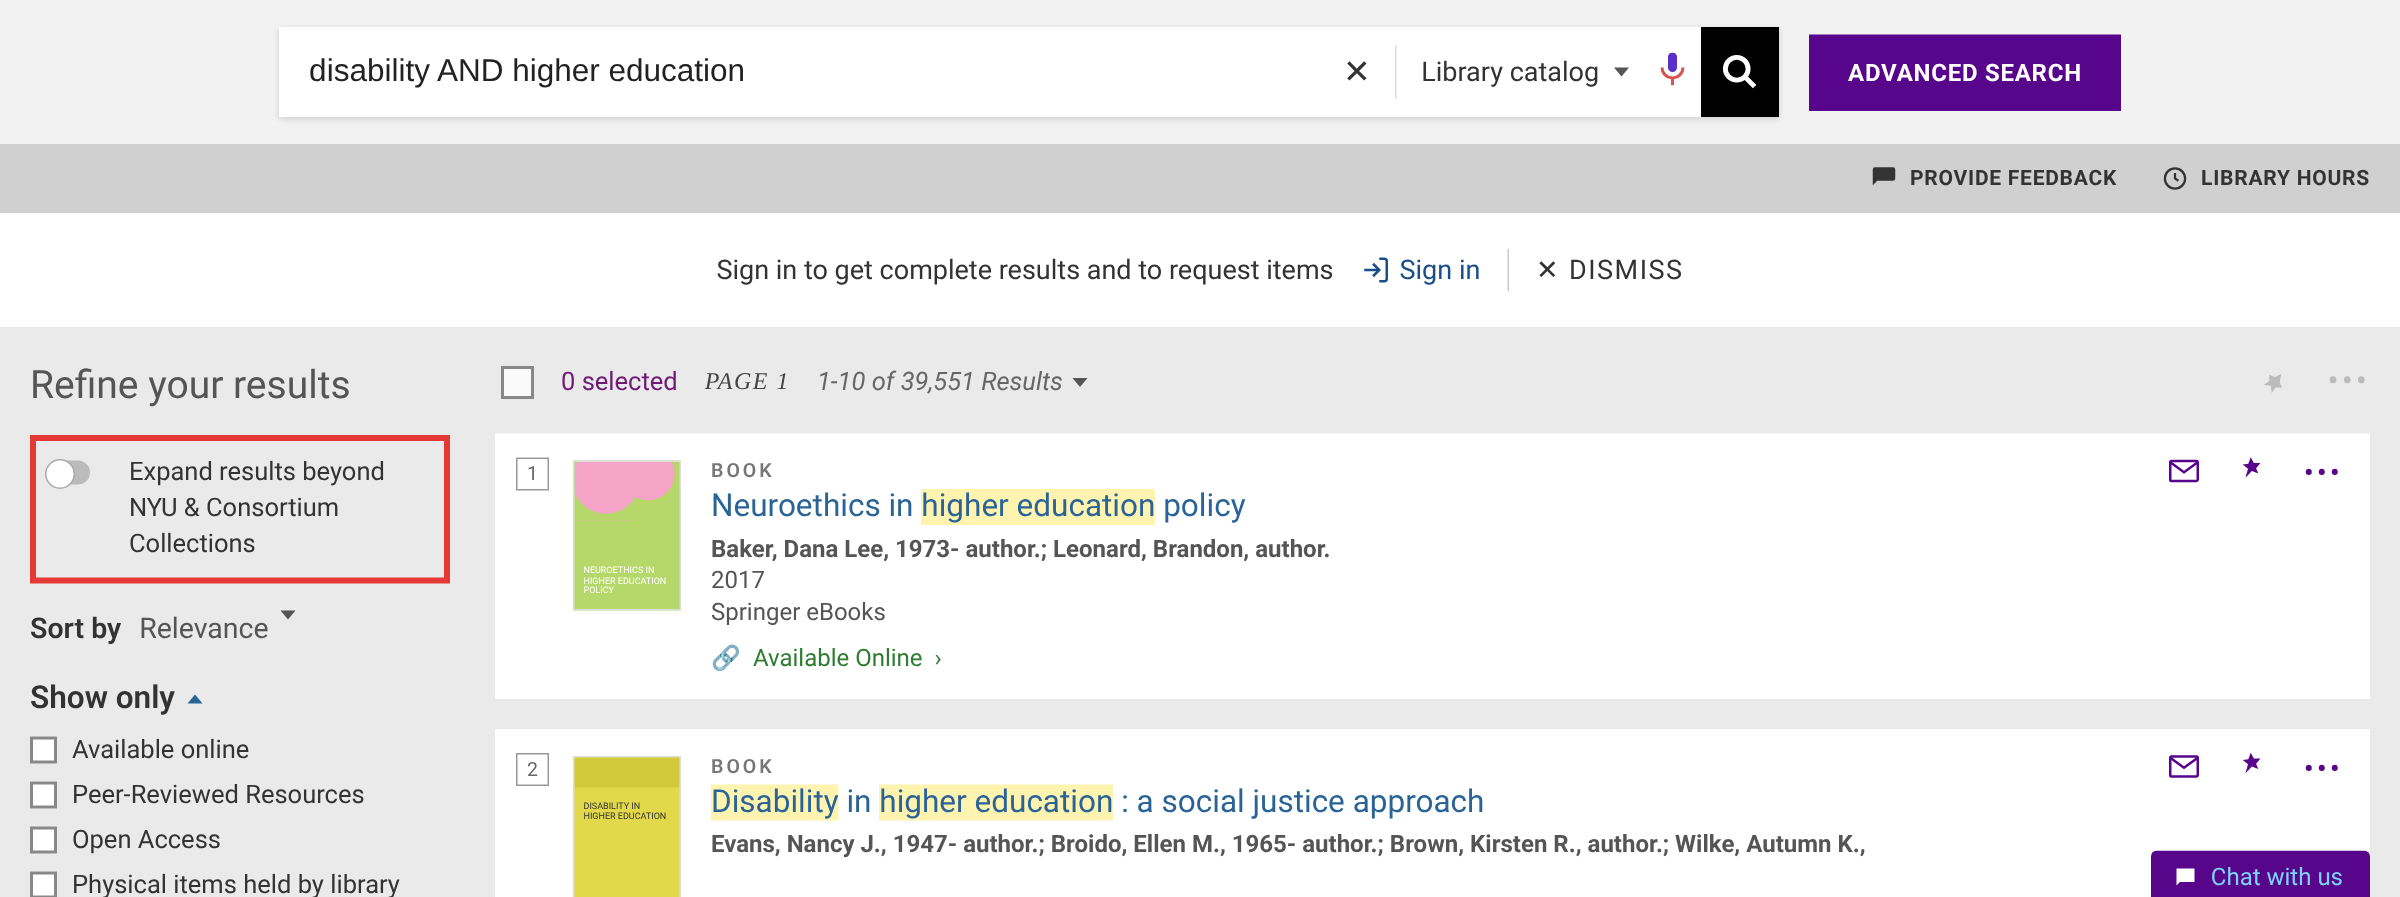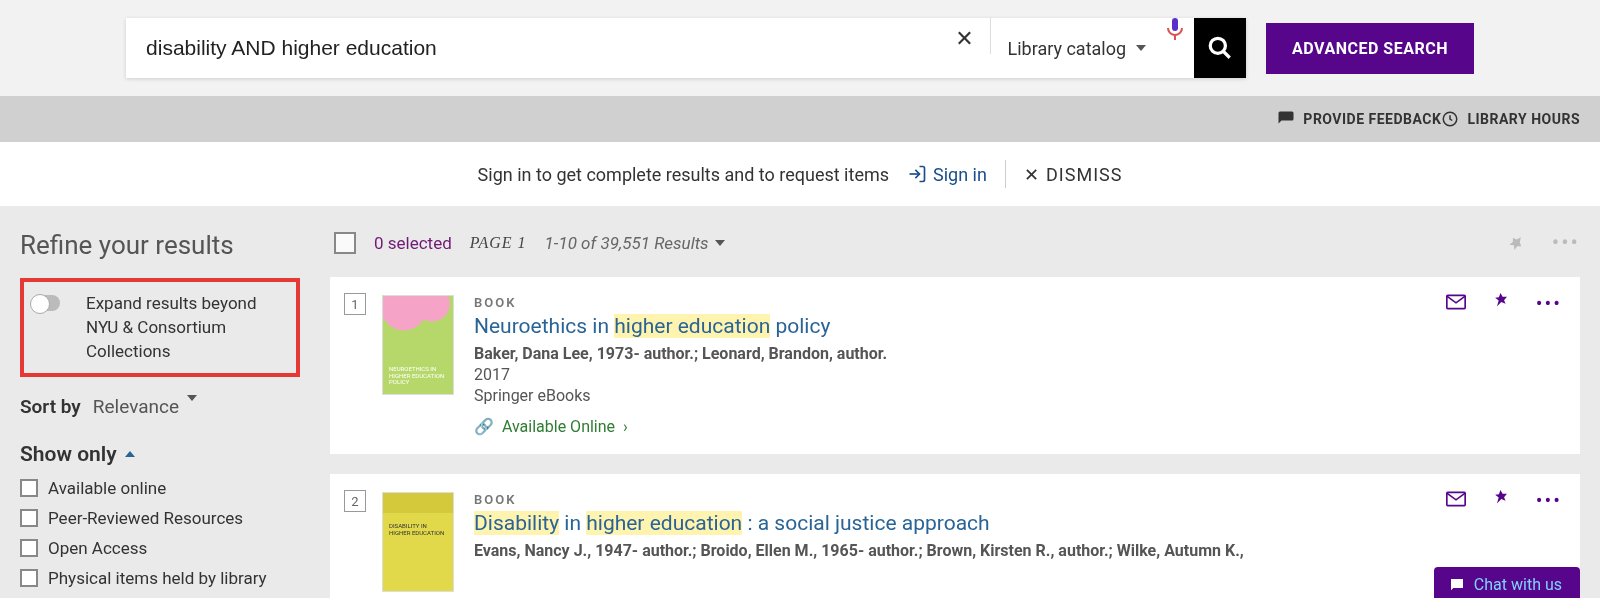--- a/index.html
+++ b/index.html
@@ -1,28 +1,28 @@
 <!DOCTYPE html>
 <html><head>
 <meta charset="utf-8">
 <style>
   * { box-sizing: border-box; margin: 0; padding: 0; }
   body { font-family: -apple-system, BlinkMacSystemFont, "Segoe UI", Roboto, sans-serif; background: #f3f3f3; color: #333; width: 1600px; }
   .search-bar-area { background: #f2f2f2; padding: 18px 0 18px 0; display: flex; justify-content: center; align-items: center; gap: 20px; }
-  .search-box { background: #fff; width: 1120px; height: 60px; display: flex; box-shadow: 0 1px 4px rgba(0,0,0,0.15); }
+  .search-box { background: #fff; width: 1000px; height: 60px; display: flex; align-items: center; box-shadow: 0 1px 4px rgba(0,0,0,0.15); }
   .search-input { flex: 1; border: none; outline: none; font-size: 21px; padding: 0 20px; color: #222; }
   .search-clear { width: 40px; height: 40px; display:flex; align-items:center; justify-content:center; cursor:pointer; font-size: 22px; color:#333; }
   .search-divider { width:1px; height: 36px; background:#ddd; margin: 0 6px; }
   .scope-dropdown { display:flex; align-items:center; gap:10px; font-size:18px; color:#333; padding:0 10px; cursor:pointer;}
   .mic { color:#5b2fc9; font-size:20px; padding:0 10px; cursor:pointer;}
   .search-btn { width:52px; height:60px; background:#000; color:#fff; display:flex; align-items:center; justify-content:center; cursor:pointer; }
   .adv-search-btn { background:#57068c; color:#fff; font-weight:700; font-size:16px; letter-spacing:0.5px; padding:16px 26px; cursor:pointer; }
-  .util-bar { background:#d0d0d0; height:46px; display:flex; justify-content:flex-end; align-items:center; padding:0 20px;text-align:right; }
+  .util-bar { background:#d0d0d0; height:46px; display:flex; justify-content:flex-end; align-items:center; gap:30px; padding:0 20px;text-align:right; }
   .util-item { display:flex; align-items:center; gap:8px; font-size:14px; font-weight:700; color:#333; letter-spacing:0.5px; cursor:pointer;}
-  .signin-bar { background:#fff; height:64px; display:flex; justify-content:center; align-items:center; gap:18px; font-size:18px; color:#333; }
+  .signin-bar { background:#fff; height:76px; display:flex; justify-content:center; align-items:center; gap:18px; font-size:18px; color:#333; }
   .signin-link { color:#1a4e8a; display:flex; align-items:center; gap:6px; cursor:pointer; }
   .signin-divider { width:1px; height:28px; background:#ccc; }
   .dismiss-link { display:flex; align-items:center; gap:6px; cursor:pointer; color:#333; letter-spacing:1px;}
   .main { display:flex; background:#eaeaea; padding: 24px 20px 0 20px; gap: 30px; }
   .sidebar { width: 280px; flex-shrink:0; }
   .refine-title { font-size:26px; color:#555; font-weight:400; margin-bottom:18px; }
   .expand-box { border:4px solid #e53935; padding:10px 8px; display:flex; align-items:flex-start; gap:26px; margin-bottom:18px; }
   .toggle { width:28px; height:16px; background:#bbb; border-radius:10px; position:relative; flex-shrink:0; margin-top:3px;}
   .toggle::after { content:''; position:absolute; left:-2px; top:-1px; width:18px; height:18px; background:#fff; border:1px solid #aaa; border-radius:50%; }
   .expand-label { font-size:17px; color:#333; line-height:1.4; }

